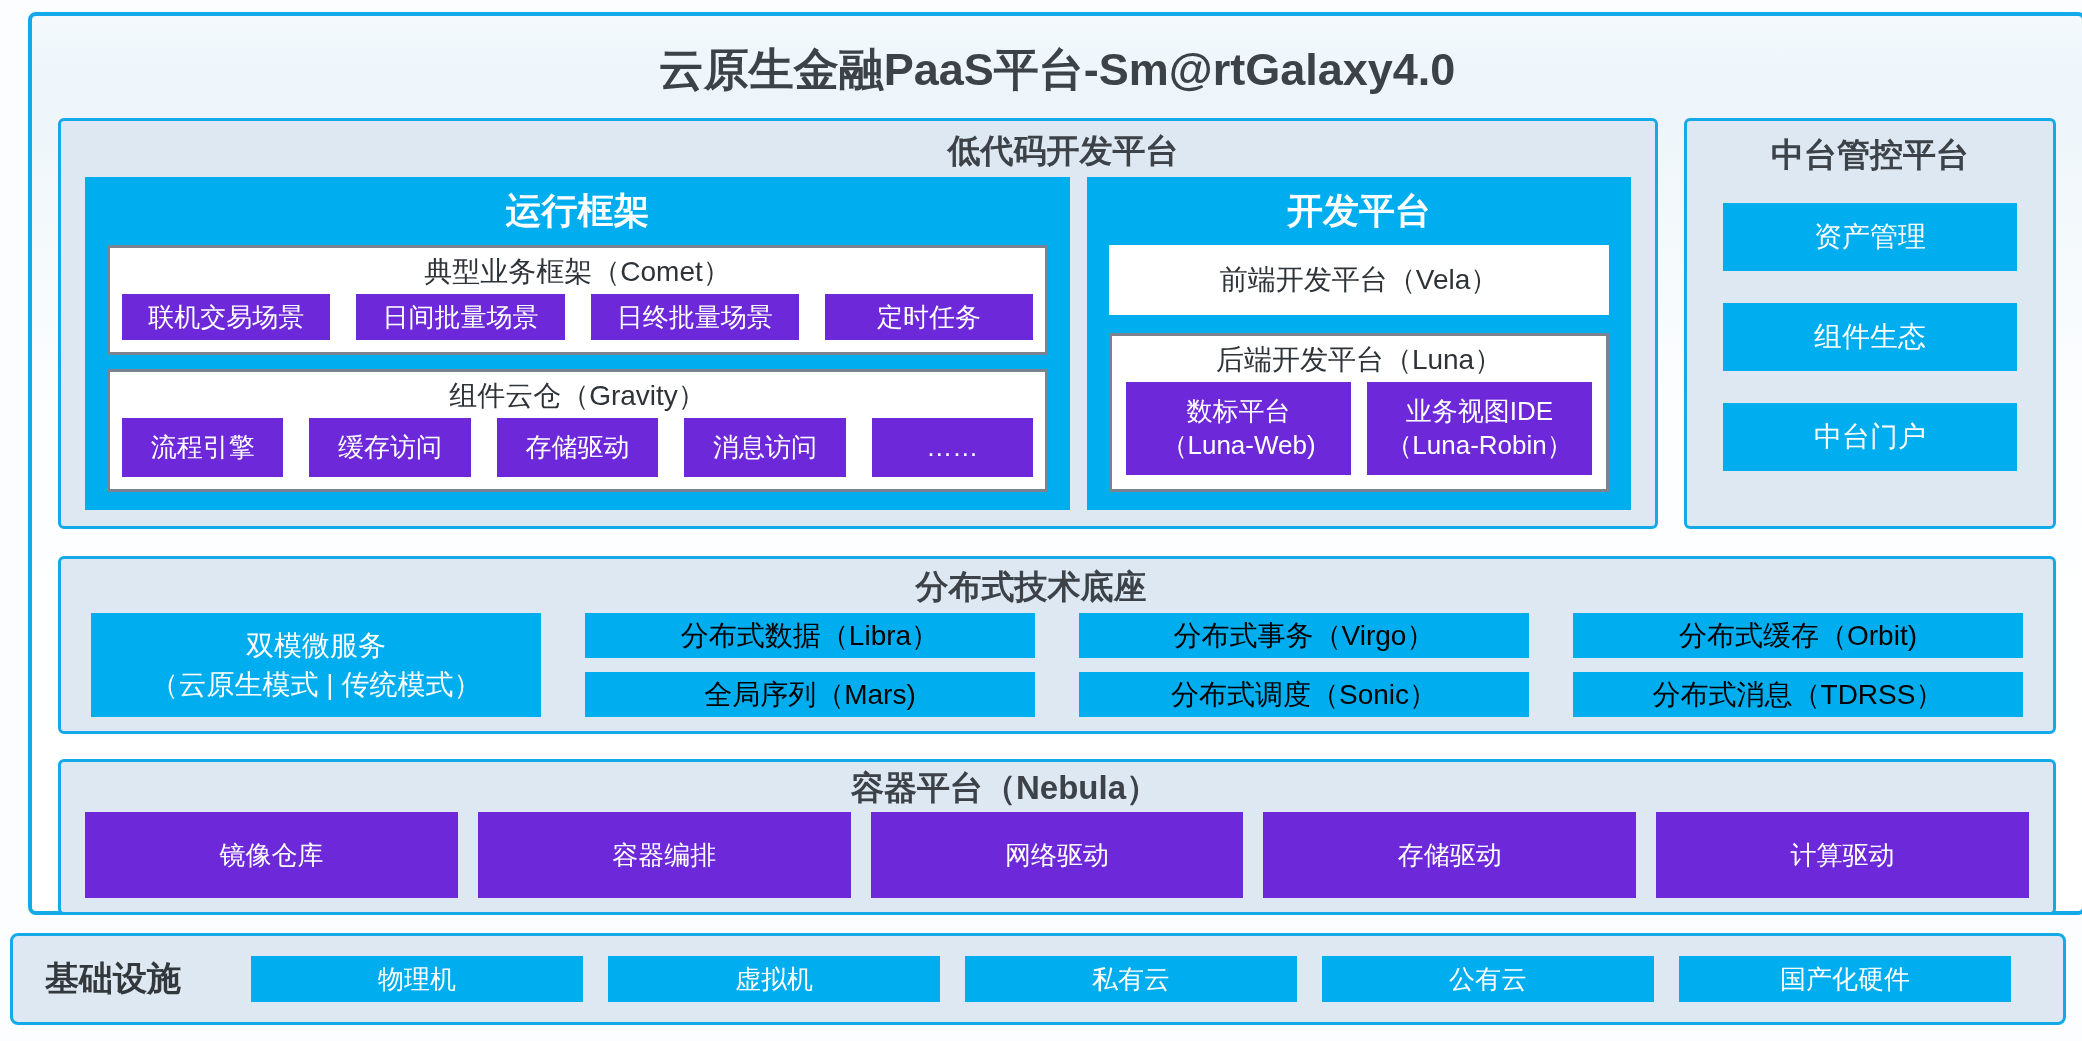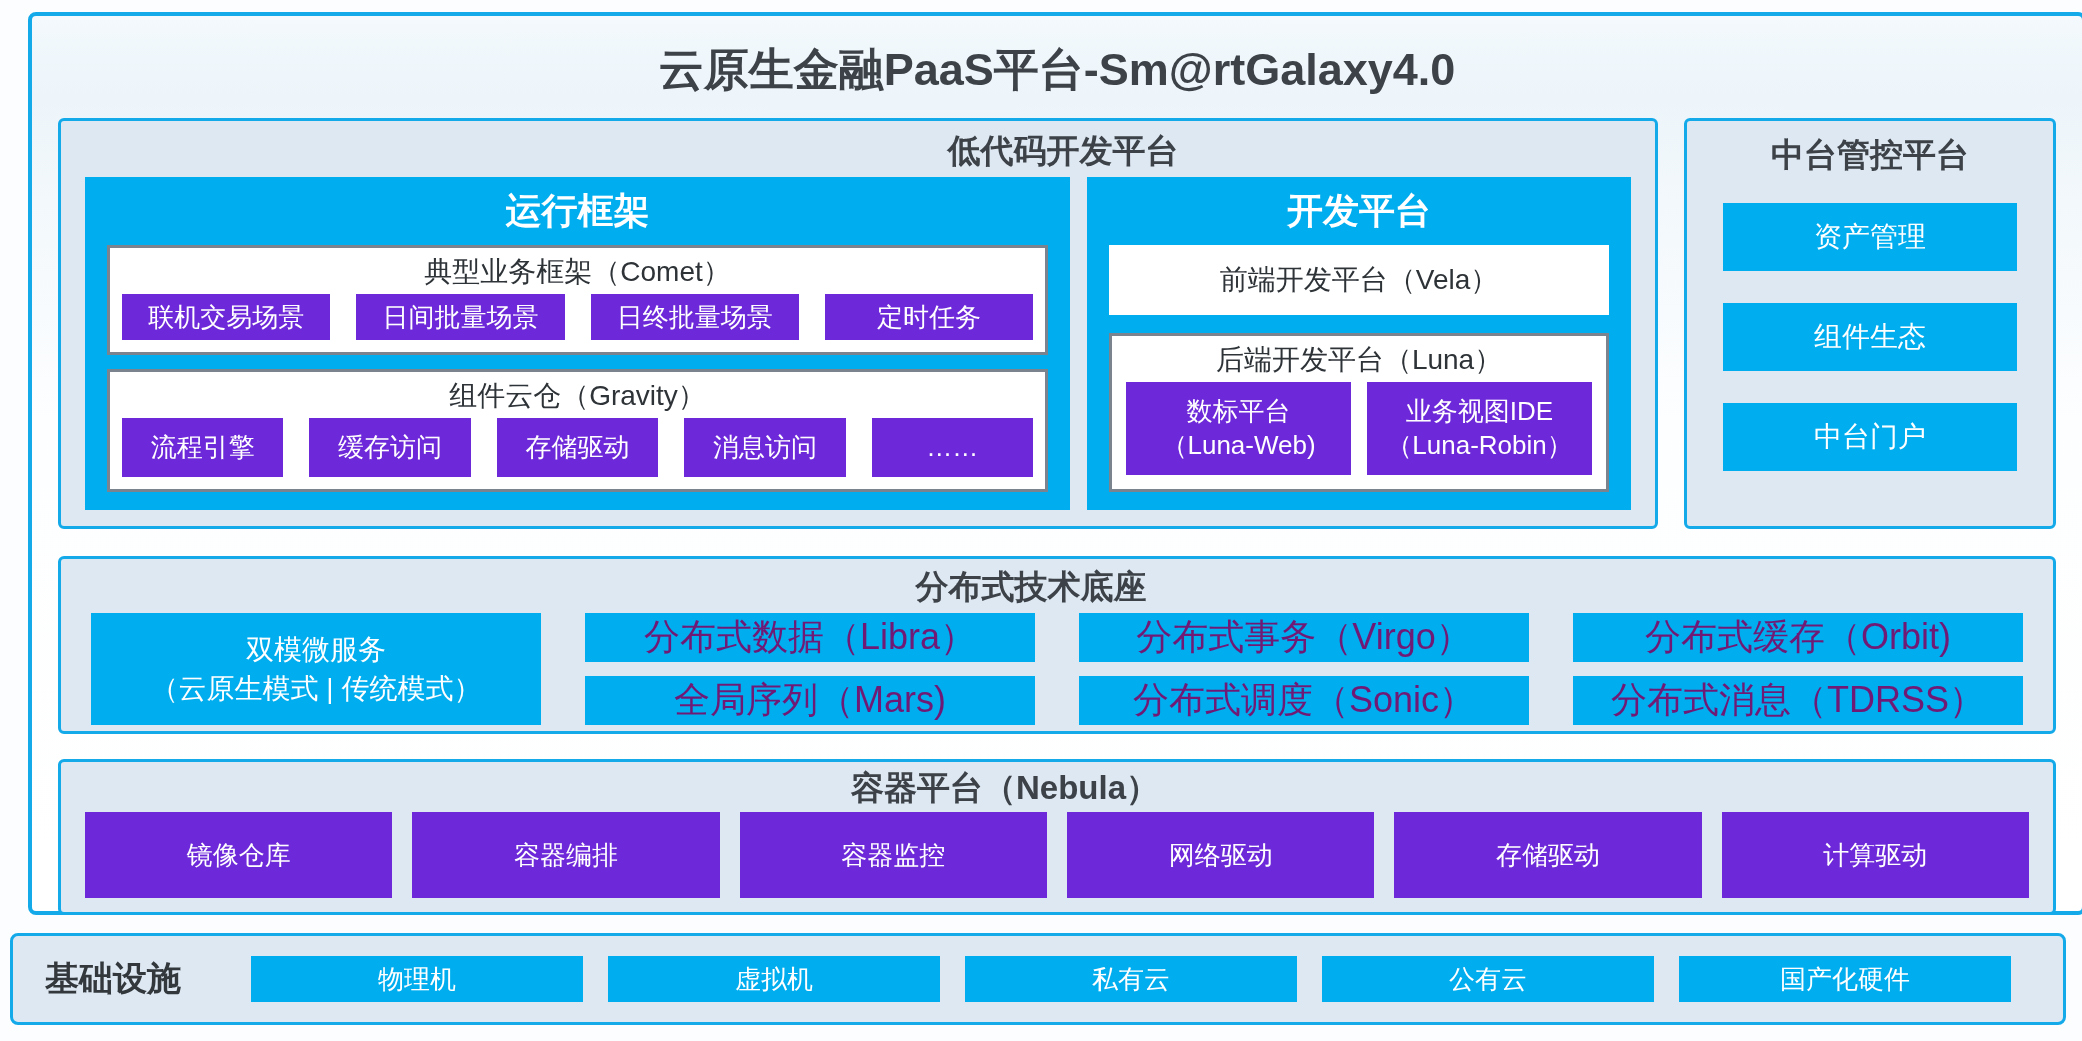--- a/index.html
+++ b/index.html
@@ -68,21 +68,21 @@
   
   .dist { margin-top:27px; height:178px; padding:6px 30px 14px; display:flex; flex-direction:column; }
   .dist .panel-header { height:44px; line-height:44px; transform:translateX(-26px); }
   .dist-body { flex:1; display:flex; gap:44px; margin-top:4px; }
   .dist-tall {
     flex:1; background:#00AEEF; color:#fff; font-size:28px; line-height:1.4;
     display:flex; flex-direction:column; align-items:center; justify-content:center; text-align:center;
   }
   .dist-col { flex:1; display:flex; flex-direction:column; gap:14px; }
   .dist-cell {
-    flex:1; background:#00AEEF; color:#701a75; font-size:36px;
+    flex:1; background:#00AEEF; color:#000000; font-size:28px;
     display:flex; align-items:center; justify-content:center;
   }
   
   .cont { margin-top:25px; height:156px; padding:4px 24px 14px; display:flex; flex-direction:column; }
   .cont .panel-header { height:44px; line-height:44px; transform:translateX(-52px); }
   .cont-items { display:flex; gap:20px; flex:1; margin-top:2px; }
   .cont-items .item { min-height:0; }
   
   .infra {
     position:absolute; left:10px; top:933px; width:2056px; height:92px;
@@ -183,21 +183,20 @@
           <div class="dist-cell">分布式消息（TDRSS）</div>
         </div>
       </div>
     </section>
 
     <section class="panel cont">
       <div class="panel-header">容器平台（Nebula）</div>
       <div class="cont-items">
         <div class="item">镜像仓库</div>
         <div class="item">容器编排</div>
-        <div class="item">容器监控</div>
         <div class="item">网络驱动</div>
         <div class="item">存储驱动</div>
         <div class="item">计算驱动</div>
       </div>
     </section>
 
   </div>
 
   <section class="panel infra">
     <div class="infra-label">基础设施</div>

